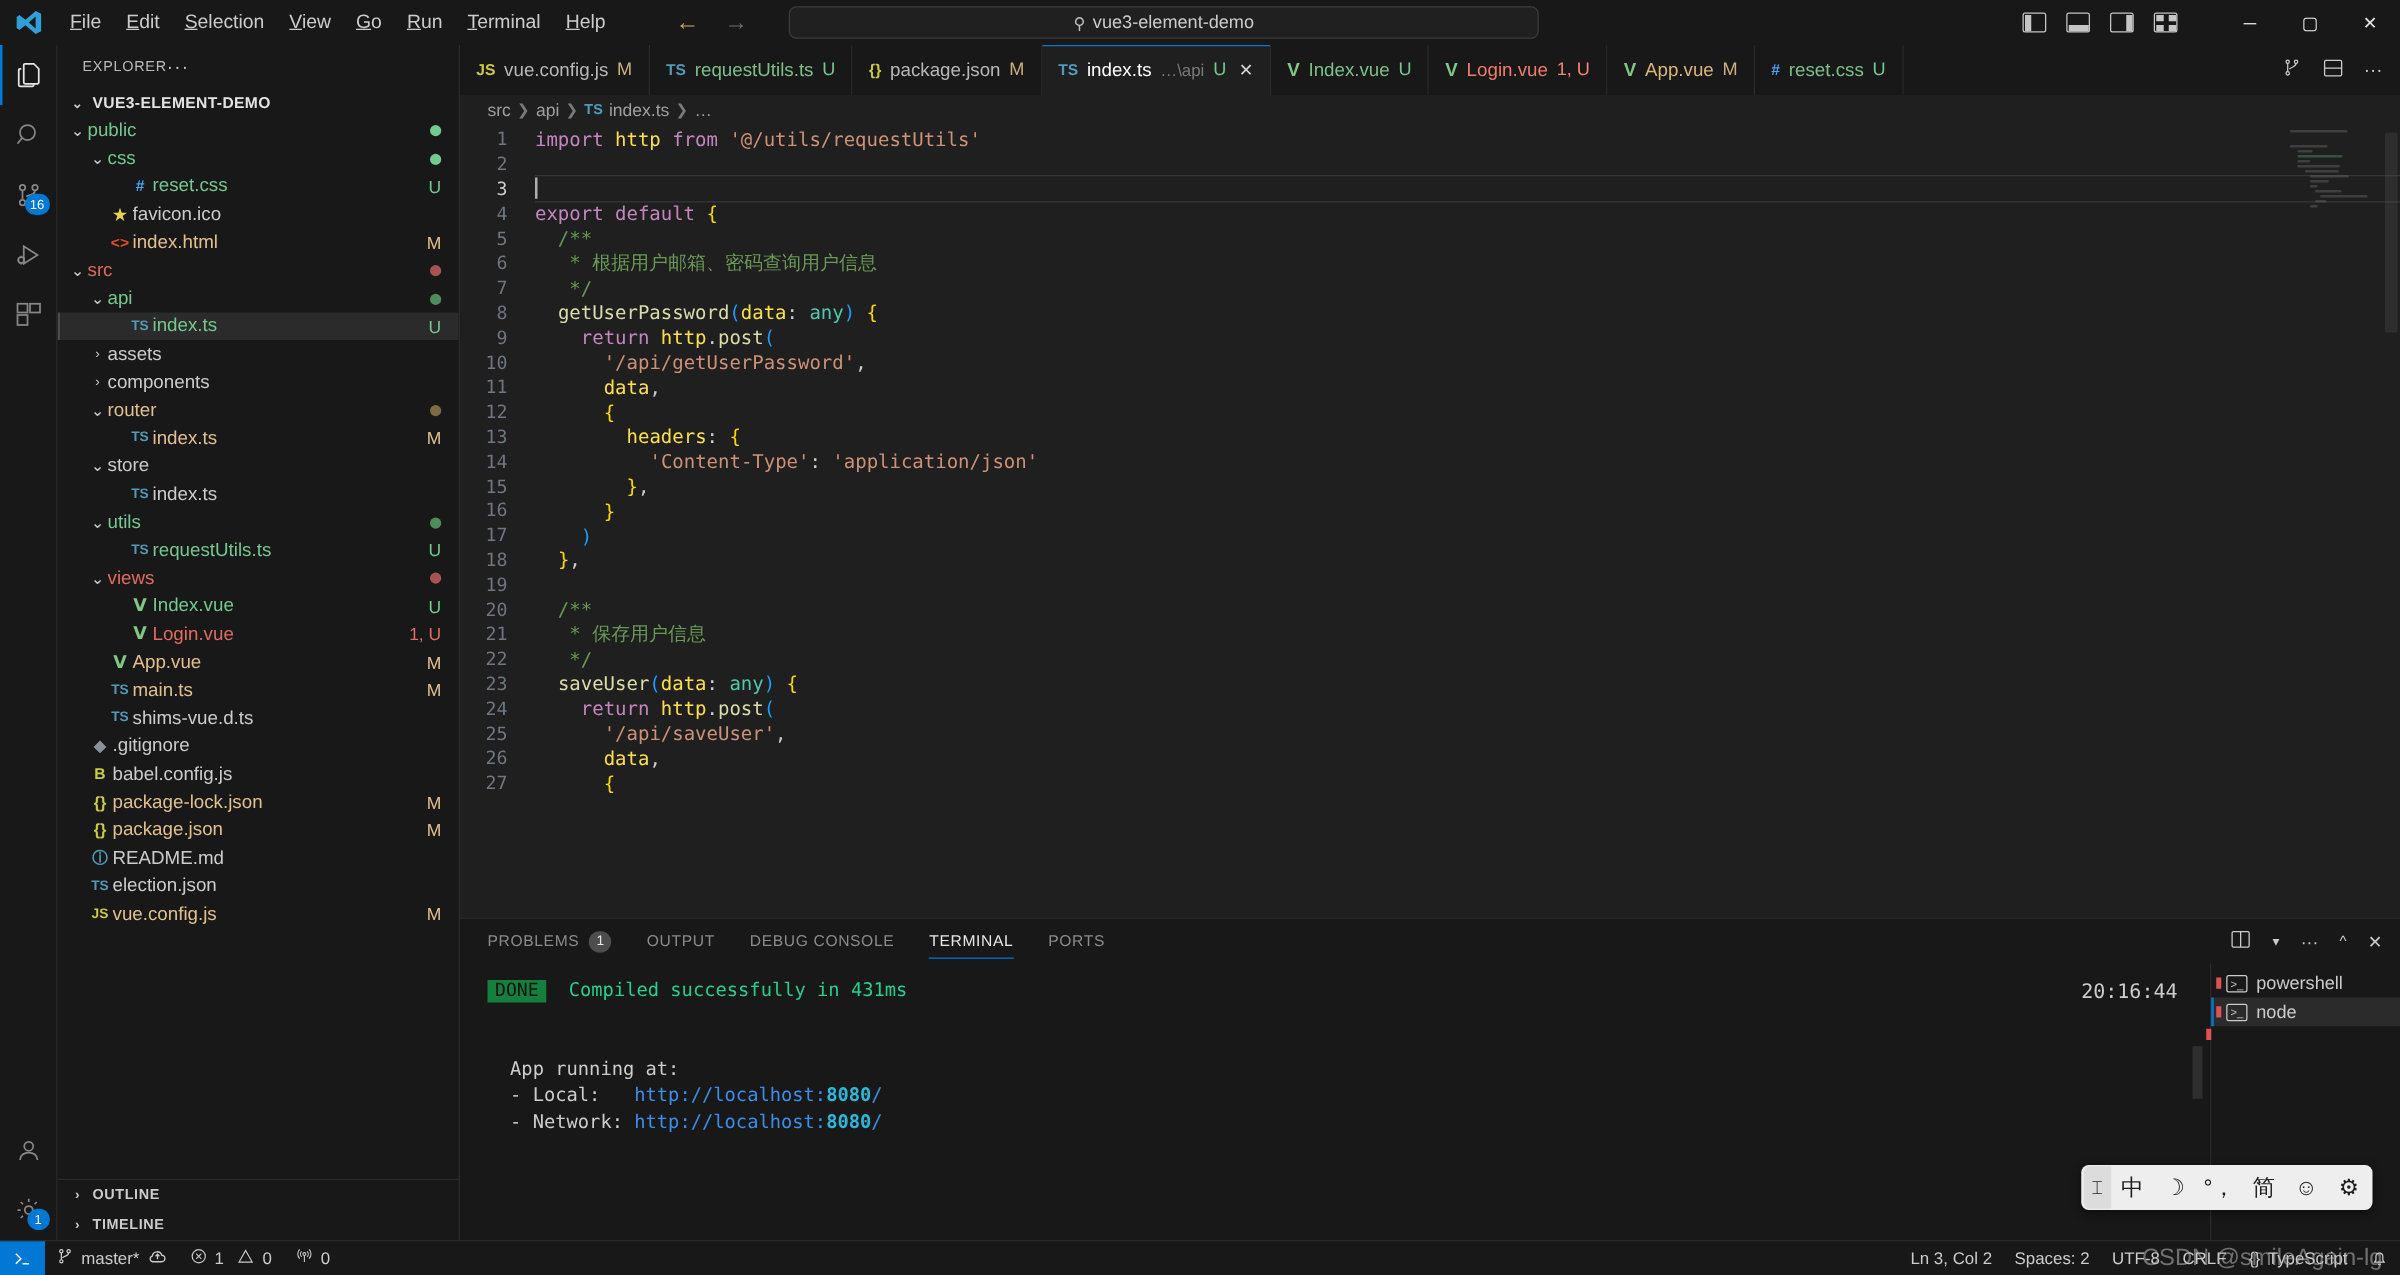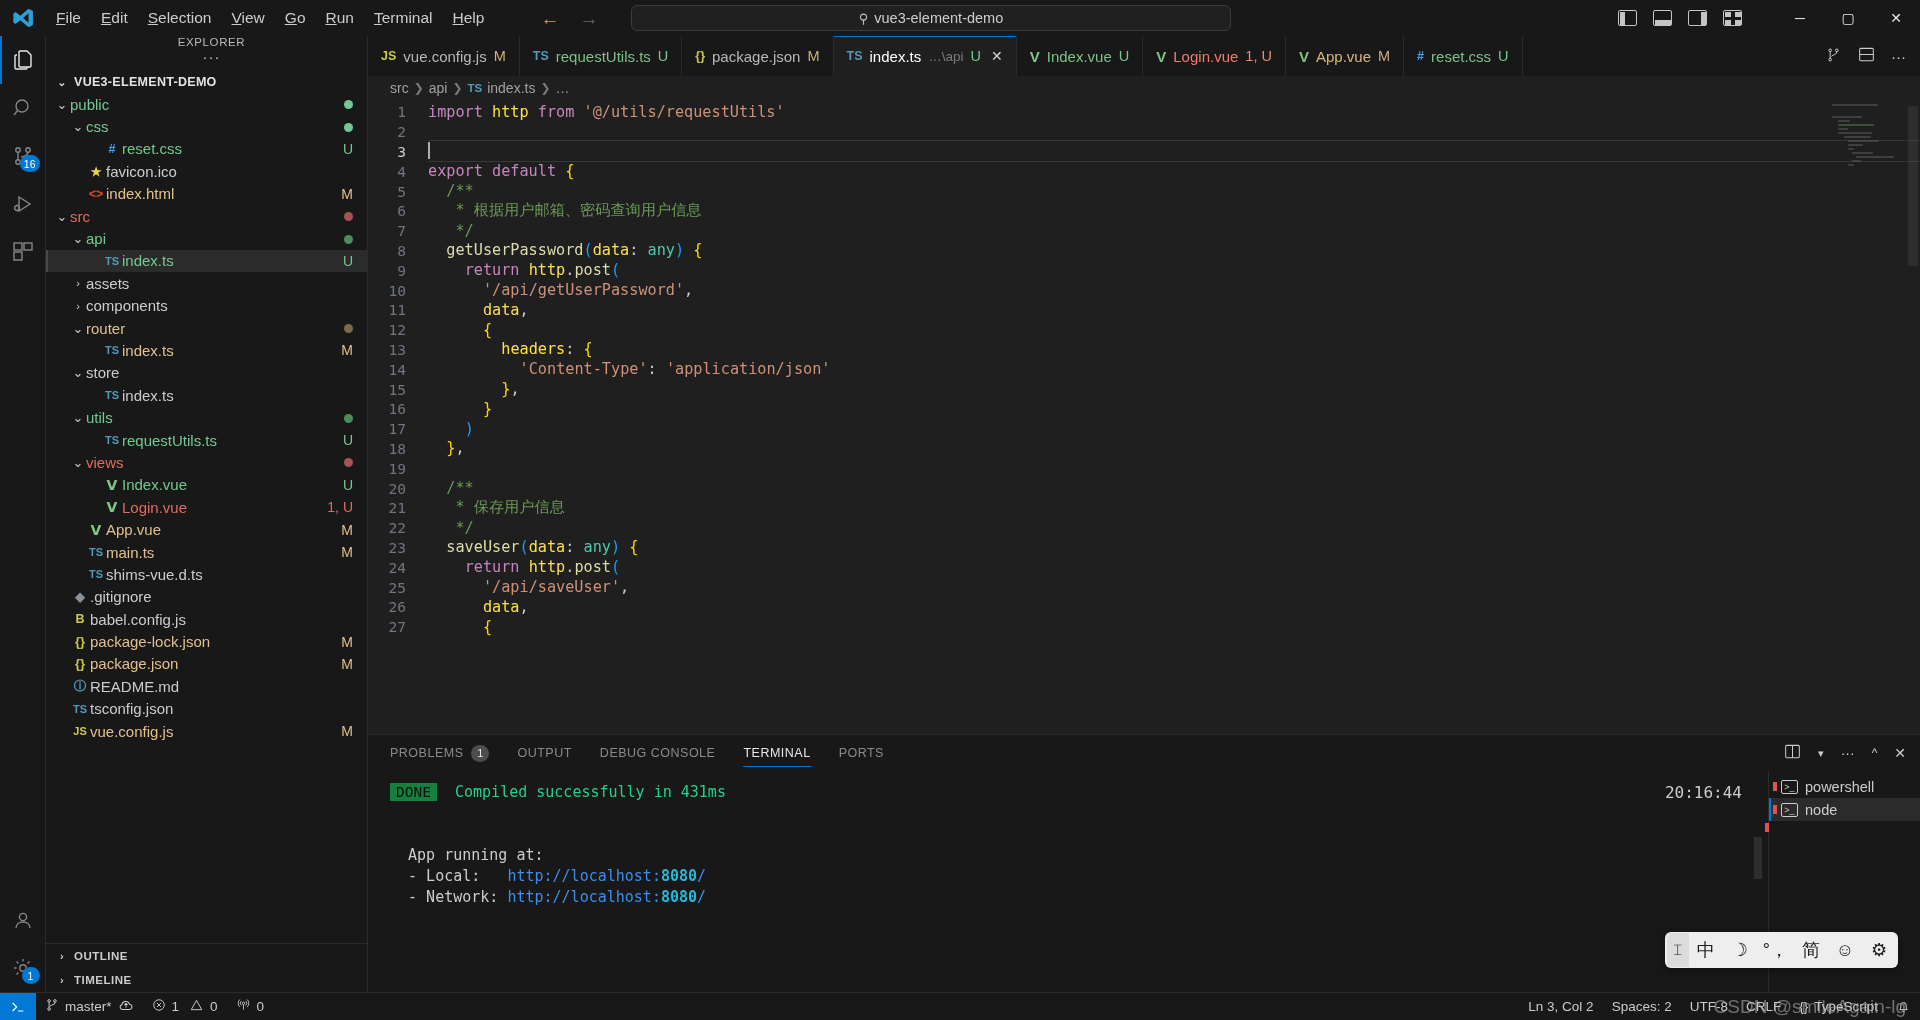--- a/index.html
+++ b/index.html
@@ -70,21 +70,21 @@
   .ab-badge.green { background:#0078d4; }
   .ab-spacer { flex:1 1 auto; }
 
   
   .sidebar {
     width:322px; background:#181818; flex:0 0 322px; display:flex; flex-direction:column;
     border-right:1px solid #2b2b2b; position:relative;
   }
   .sb-header {
     height:35px; display:flex; align-items:center; padding:0 10px 0 20px;
-    font-size:11.5px; letter-spacing:.6px; color:#bbbbbb; justify-content:flex-start;flex-direction:column;
+    font-size:11.5px; letter-spacing:.6px; color:#bbbbbb; justify-content:flex-start;
   }
   .sb-dots { color:#cccccc; font-size:15px; letter-spacing:1px; cursor:default; }
   .sb-root {
     height:22px; display:flex; align-items:center; gap:4px; padding-left:8px;
     font-size:12.5px; font-weight:bold; color:#e3e3e3; letter-spacing:.3px; cursor:default;
   }
   .tree { flex:1 1 auto; overflow:hidden; padding-bottom:2px; }
   .row {
     height:22.4px; display:flex; align-items:center; font-size:15px; cursor:default;
     position:relative; padding-right:14px; white-space:nowrap;
@@ -515,21 +515,21 @@
             <span class="fstat" style="color: rgb(226, 192, 141);">M</span>
           </div>
           <div class="row" style="padding-left: 8px;">
             <span class="chev"></span>
             <span class="ficon md-ico">ⓘ</span>
             <span class="fname" style="color: rgb(204, 204, 204);">README.md</span>
           </div>
           <div class="row" style="padding-left: 8px;">
             <span class="chev"></span>
             <span class="ficon ts-ico" style="font-size: 11px;">TS</span>
-            <span class="fname" style="color: rgb(204, 204, 204);">tsconfig.json</span>
+            <span class="fname" style="color: rgb(204, 204, 204);">election.json</span>
           </div>
           <div class="row" style="padding-left: 8px;">
             <span class="chev"></span>
             <span class="ficon js-ico" style="font-size: 11px;">JS</span>
             <span class="fname" style="color: rgb(226, 192, 141);">vue.config.js</span>
             <span class="fstat" style="color: rgb(226, 192, 141);">M</span>
           </div>
         </div>
       <div class="sb-foot">
         <div class="sb-sec">

